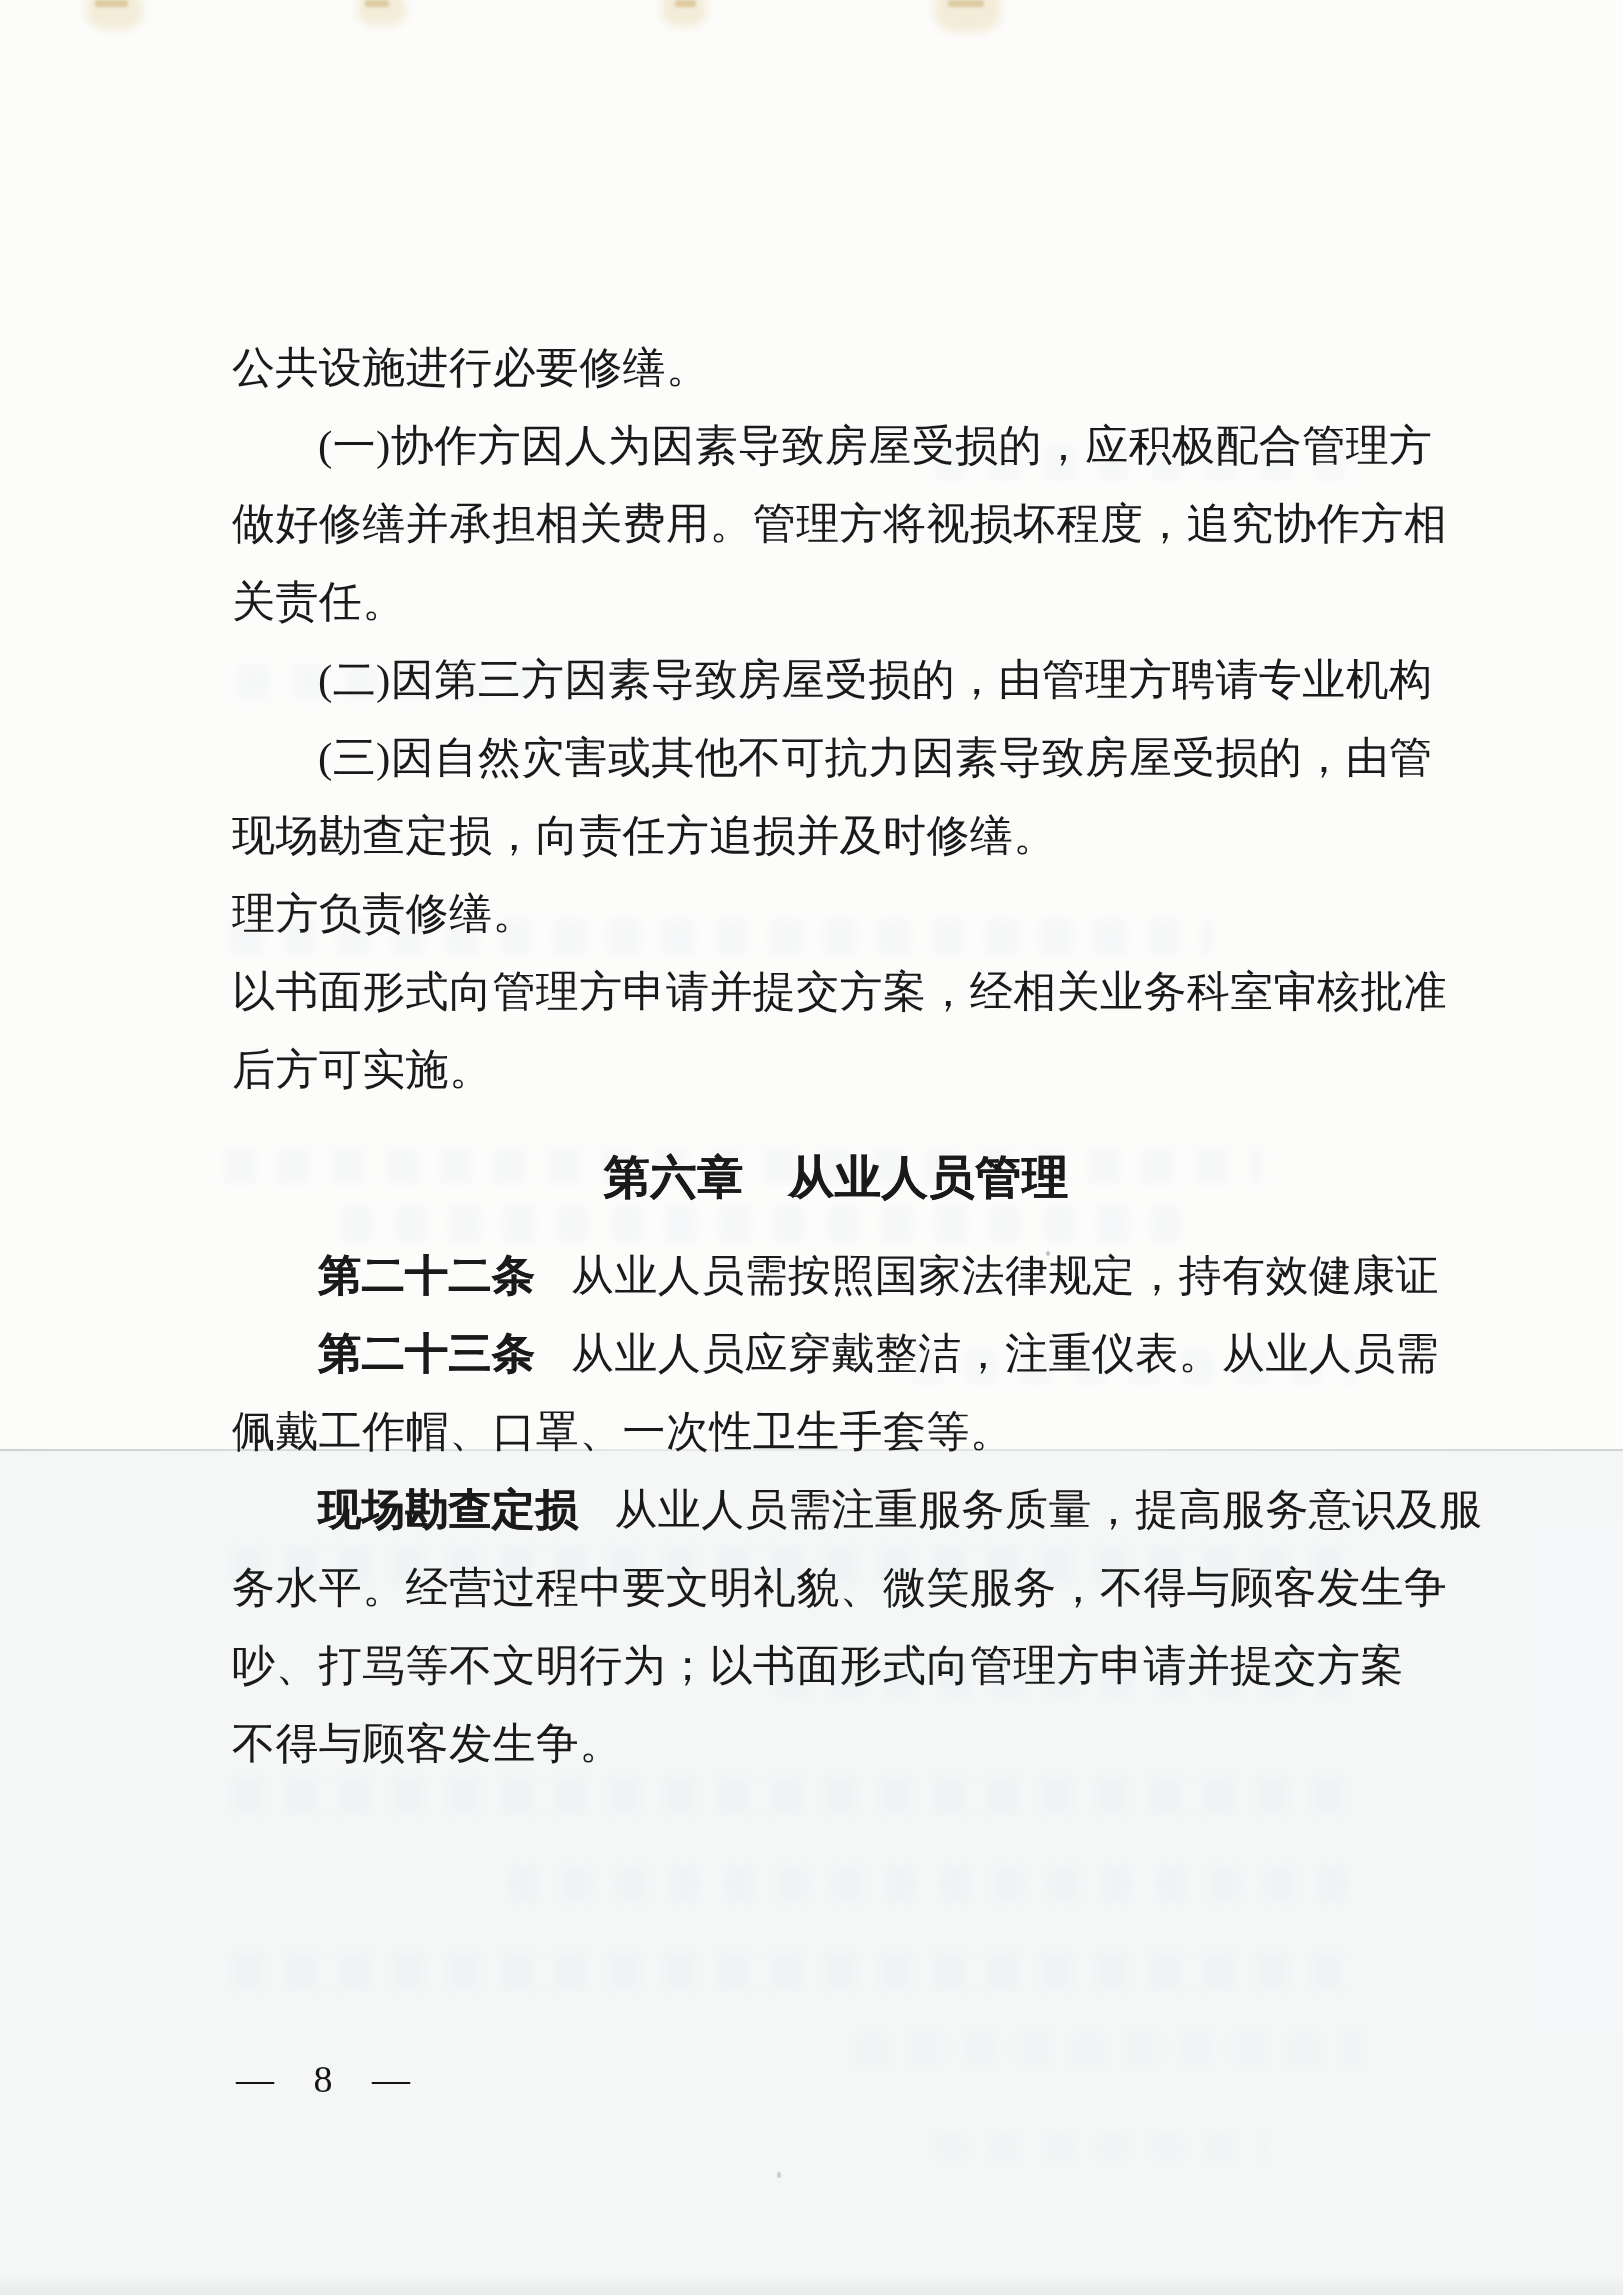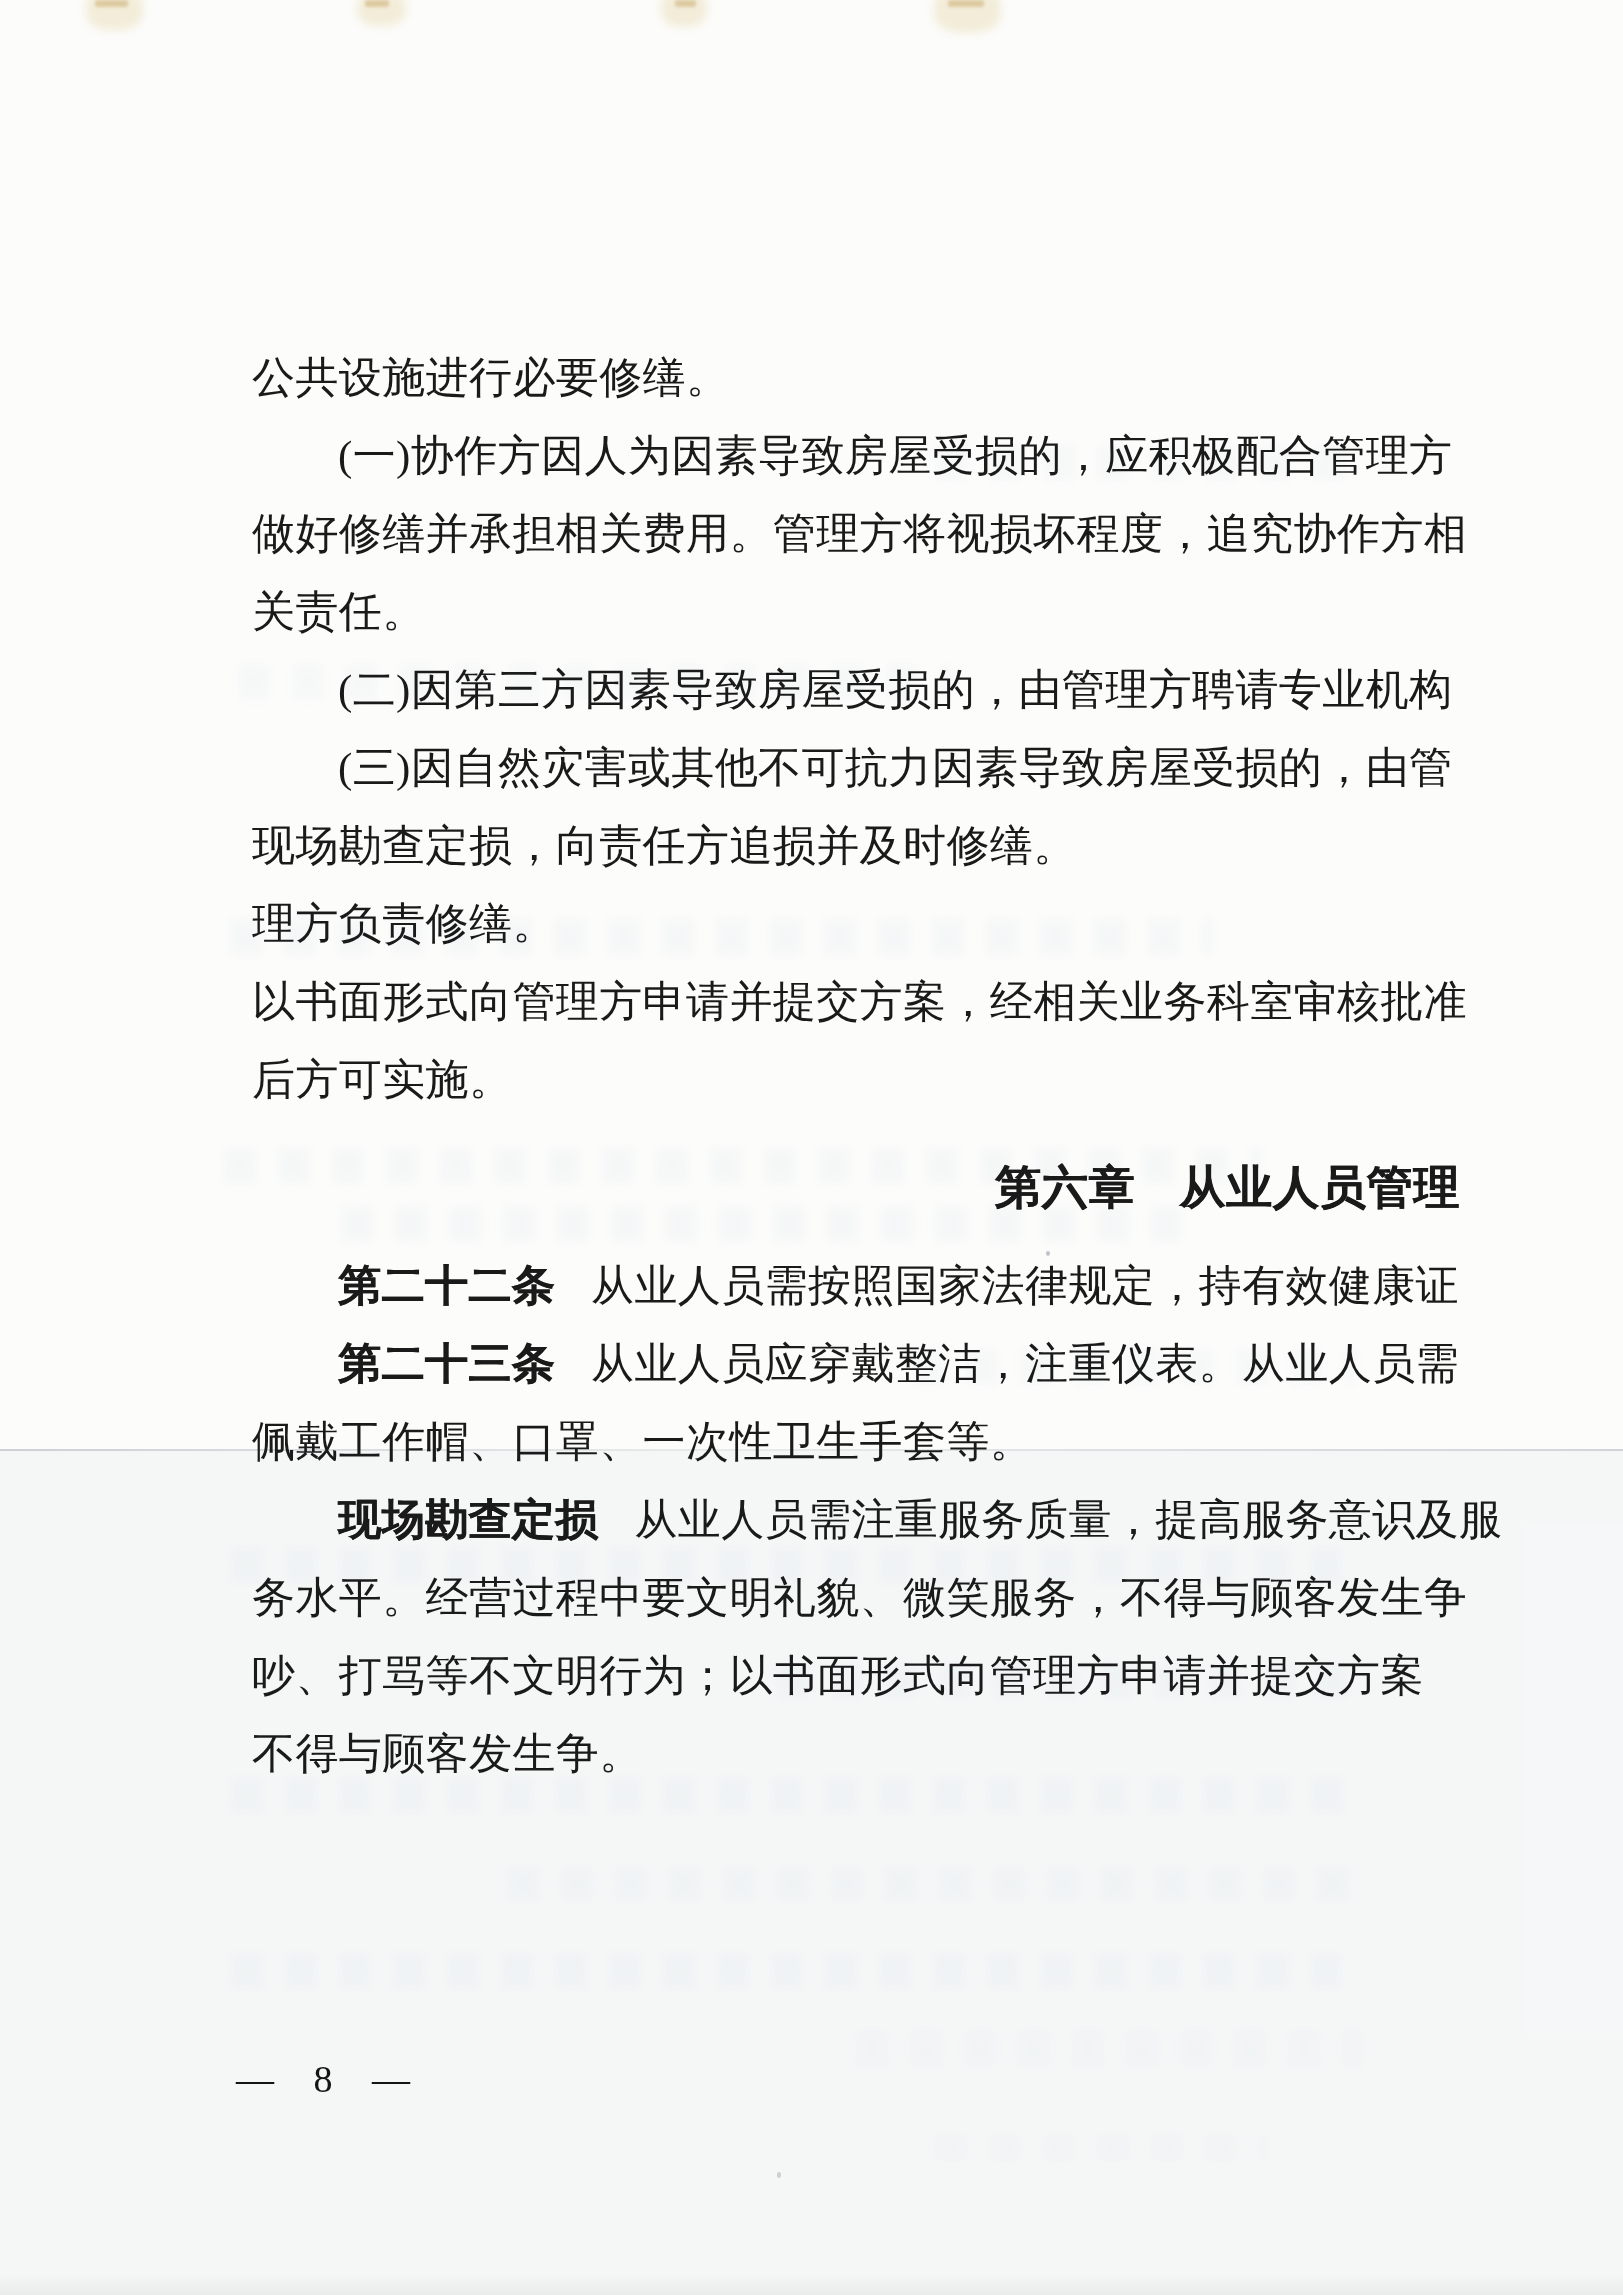--- a/index.html
+++ b/index.html
@@ -80,44 +80,43 @@
     position: absolute;
     left: 0; right: 0; bottom: 0;
     height: 22px;
     background: linear-gradient(rgba(0,0,0,0), rgba(60,60,60,0.06));
   }
 
   
   .text-block {
     position: absolute;
     left: 232px;
-    top: 339px;
+    top: 329px;
     width: 1208px;
     font-size: 43px;
     color: var(--ink);
-    margin-left: 20px;
   }
   .line {
     height: 78px;
     line-height: 78px;
     white-space: nowrap;
     letter-spacing: 0.4px;
   }
   .line.indent { text-indent: 86px; }
   .term {
     font-weight: 700;
     text-shadow: 0.6px 0 0 currentColor;
     margin-right: 36px;
   }
   .chapter-heading {
     margin-top: 27px;
     margin-bottom: 17.4px;
     height: 84px;
     line-height: 84px;
-    text-align: right;
+    text-align: center;
     font-size: 46px;
     font-weight: 700;
     text-shadow: 0.6px 0 0 currentColor;
     letter-spacing: 0.8px;
   }
   .chapter-heading .chapter-gap { display: inline-block; width: 44px; }
 
   .page-number {
     position: absolute;
     left: 236px;

